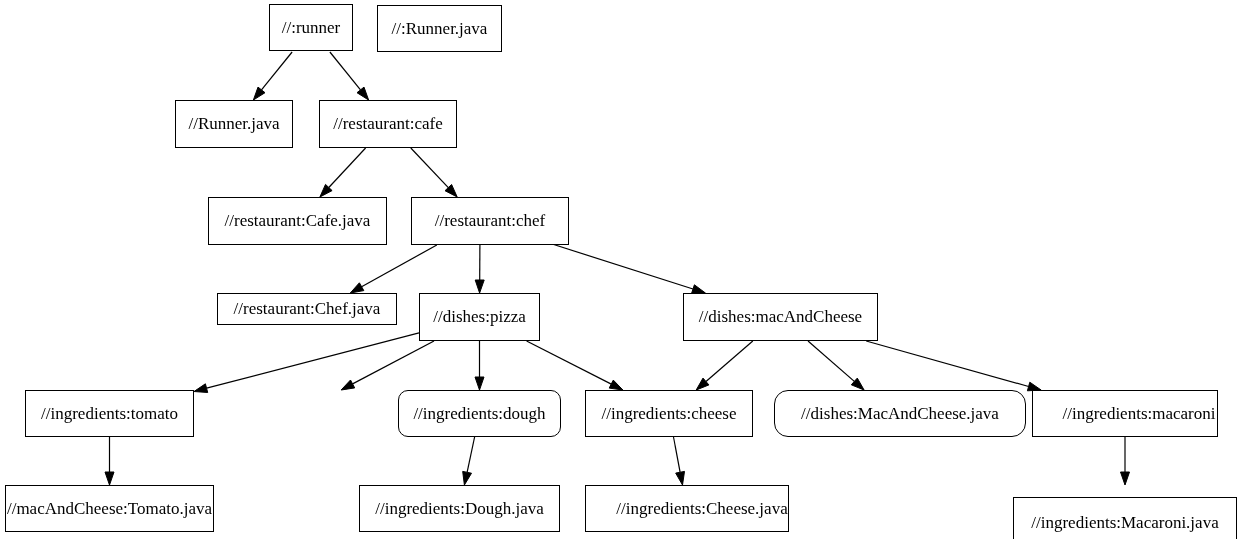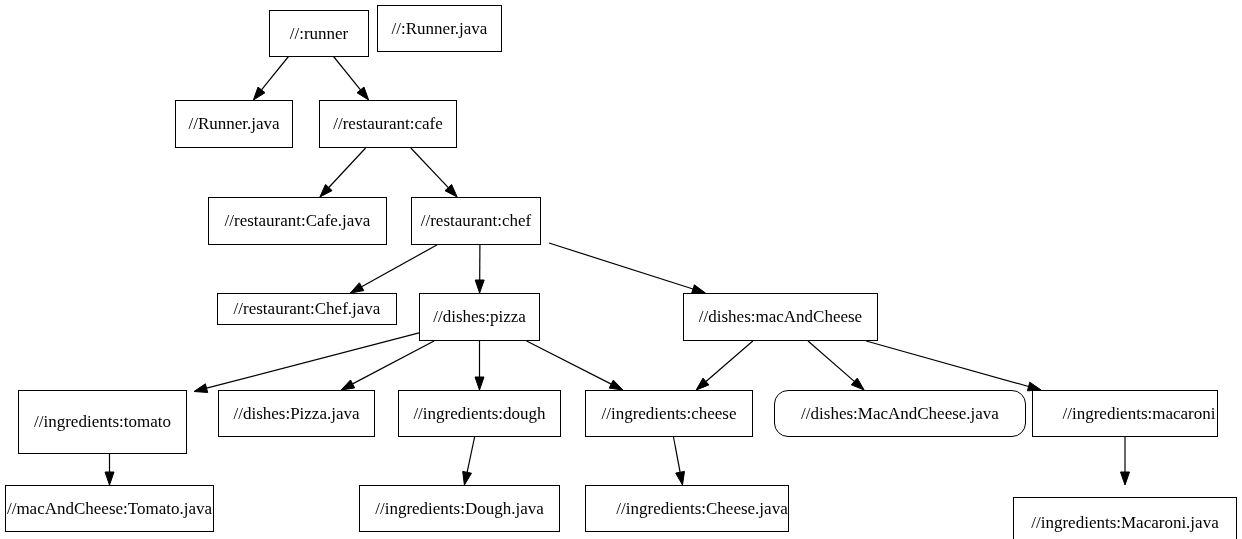--- a/index.html
+++ b/index.html
@@ -117,32 +117,31 @@
       <g>
         <line class="edge-line" x1="673.5" y1="437.0" x2="680.1" y2="472.2" style="stroke: rgb(0, 0, 0);"></line>
         <polygon class="edge-arrowhead" points="682.5,485.0 675.7,473.1 684.5,471.4" style="fill: rgb(0, 0, 0);"></polygon>
       </g>
       <g>
         <line class="edge-line" x1="1125.0" y1="437.0" x2="1125.0" y2="472.0" style="stroke: rgb(0, 0, 0);"></line>
         <polygon class="edge-arrowhead" points="1125.0,485.0 1120.5,472.0 1129.5,472.0" style="fill: rgb(0, 0, 0);"></polygon>
       </g>
     </svg>
 
-<div class="node" style="left: 269px; top: 10px; width: 100px; height: 47px;">//:runner</div>
+<div class="node" style="left: 269px; top: 4px; width: 84px; height: 47px;">//:runner</div>
     <div class="node" style="left: 377px; top: 5px; width: 125px; height: 47px;">//:Runner.java</div>
     <div class="node" style="left: 175px; top: 100px; width: 118px; height: 48px;">//Runner.java</div>
     <div class="node" style="left: 319px; top: 100px; width: 138px; height: 48px;">//restaurant:cafe</div>
     <div class="node" style="left: 208px; top: 197px; width: 179px; height: 48px;">//restaurant:Cafe.java</div>
-    <div class="node" style="left: 411px; top: 197px; width: 130px; height: 48px;">//restaurant:chef</div>
+    <div class="node" style="left: 411px; top: 197px; width: 158px; height: 48px;">//restaurant:chef</div>
     <div class="node" style="left: 217px; top: 293px; width: 180px; height: 32px;">//restaurant:Chef.java</div>
     <div class="node" style="left: 419px; top: 293px; width: 121px; height: 48px;">//dishes:pizza</div>
     <div class="node" style="left: 683px; top: 293px; width: 195px; height: 48px;">//dishes:macAndCheese</div>
-    <div class="node" style="left: 18px; top: 390px; width: 169px; height: 64px;">//ingredients:tomato</div>
-    <div class="node" style="left: 218px; top: 390px; width: 157px; height: 47px;">//dishes:Pizza.java</div>
-    <div class="node" style="left: 398px; top: 390px; width: 163px; height: 47px;">//ingredients:dough</div>
+    <div class="node" style="left: 25px; top: 390px; width: 169px; height: 47px;">//ingredients:tomato</div>
+    <div class="node" style="left: 398px; top: 390px; width: 163px; height: 47px; border-radius: 10px;">//ingredients:dough</div>
     <div class="node" style="left: 585px; top: 390px; width: 168px; height: 47px;">//ingredients:cheese</div>
     <div class="node" style="left: 774px; top: 390px; width: 252px; height: 47px; border-radius: 14px;">//dishes:MacAndCheese.java</div>
     <div class="node" style="left: 1032px; top: 390px; width: 186px; height: 47px; padding-left: 28px;">//ingredients:macaroni</div>
     <div class="node" style="left: 5px; top: 485px; width: 209px; height: 47px;">//macAndCheese:Tomato.java</div>
     <div class="node" style="left: 359px; top: 485px; width: 201px; height: 47px;">//ingredients:Dough.java</div>
     <div class="node" style="left: 585px; top: 485px; width: 204px; height: 47px; padding-left: 30px;">//ingredients:Cheese.java</div>
     <div class="node" style="left: 1013px; top: 485px; width: 224px; height: 51px; margin-top: 12px;">//ingredients:Macaroni.java</div>
   </div>
 
 </body></html>

